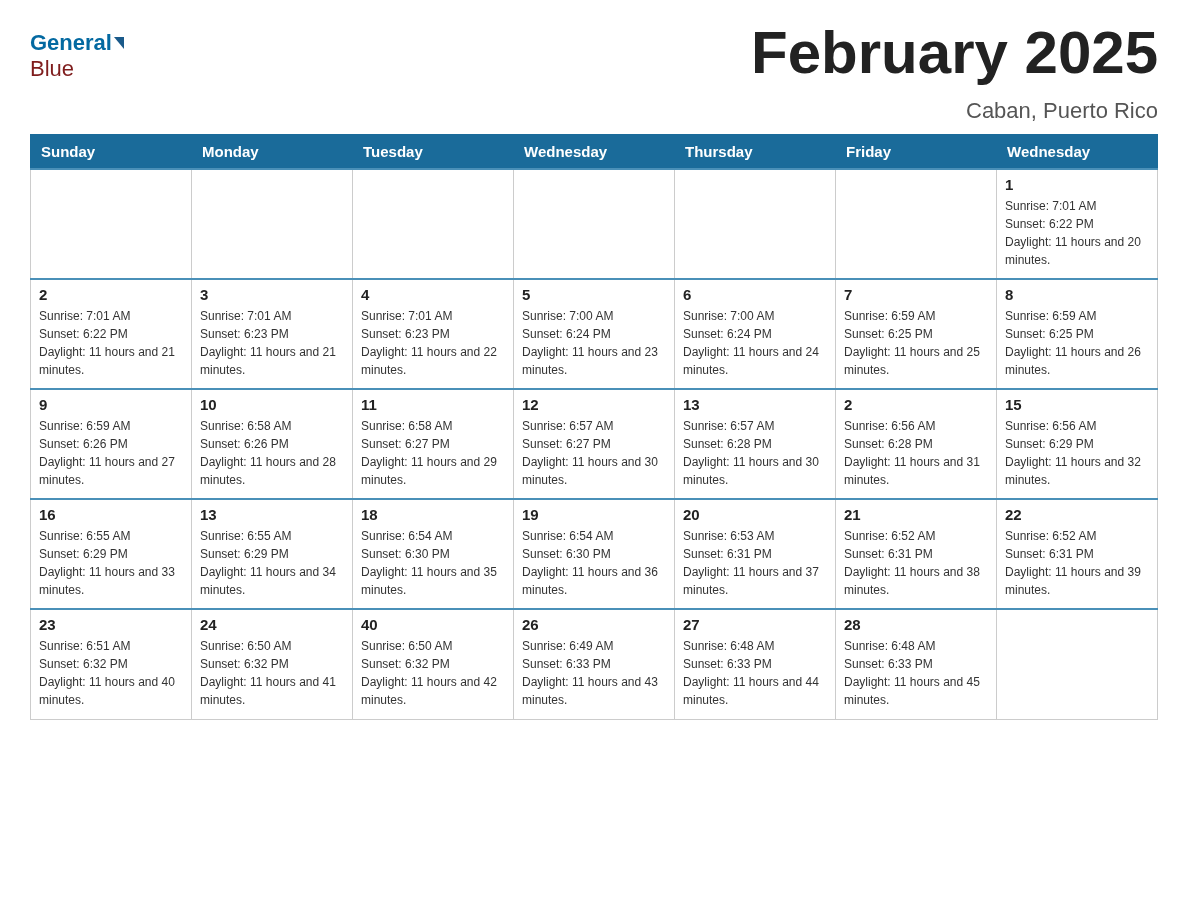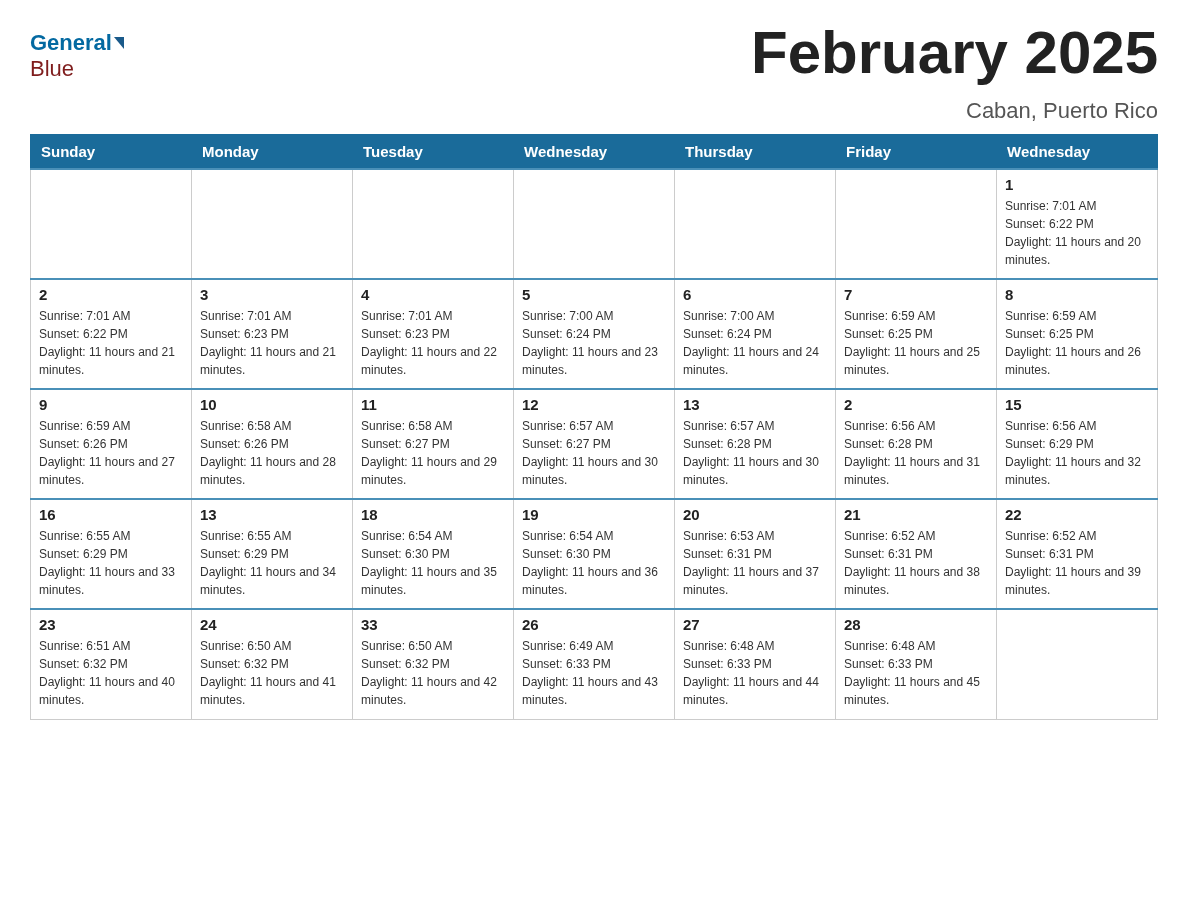--- a/index.html
+++ b/index.html
@@ -239,21 +239,21 @@
       <tr class="week-row">
         <td>
           <span class="day-number">23</span>
           <div class="day-info">Sunrise: 6:51 AM<br>Sunset: 6:32 PM<br>Daylight: 11 hours and 40 minutes.</div>
         </td>
         <td>
           <span class="day-number">24</span>
           <div class="day-info">Sunrise: 6:50 AM<br>Sunset: 6:32 PM<br>Daylight: 11 hours and 41 minutes.</div>
         </td>
         <td>
-          <span class="day-number">33</span>
+          <span class="day-number">40</span>
           <div class="day-info">Sunrise: 6:50 AM<br>Sunset: 6:32 PM<br>Daylight: 11 hours and 42 minutes.</div>
         </td>
         <td>
           <span class="day-number">26</span>
           <div class="day-info">Sunrise: 6:49 AM<br>Sunset: 6:33 PM<br>Daylight: 11 hours and 43 minutes.</div>
         </td>
         <td>
           <span class="day-number">27</span>
           <div class="day-info">Sunrise: 6:48 AM<br>Sunset: 6:33 PM<br>Daylight: 11 hours and 44 minutes.</div>
         </td>

